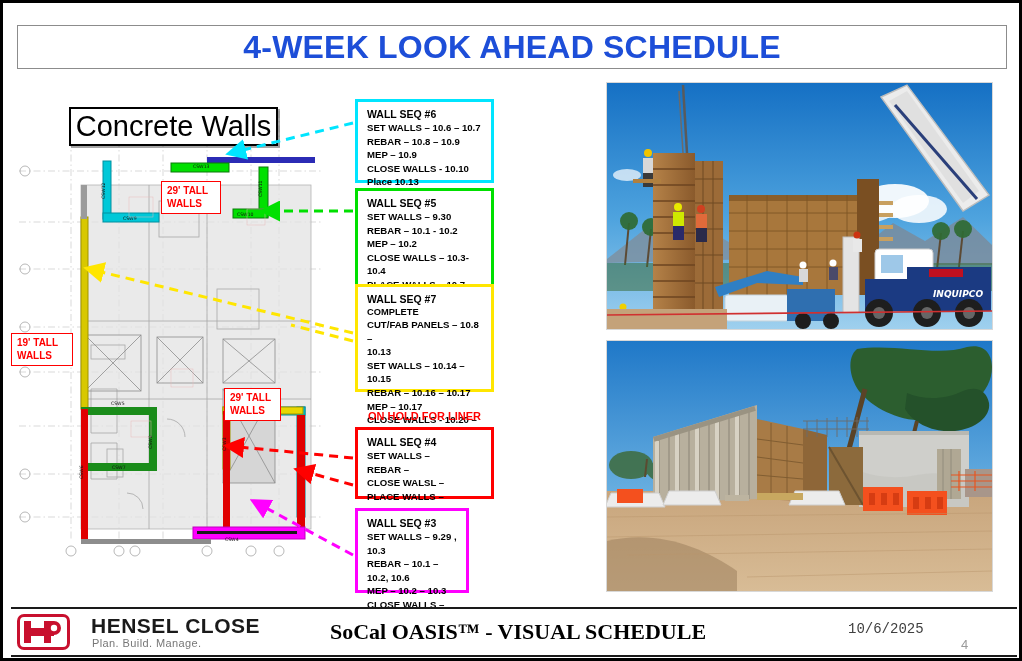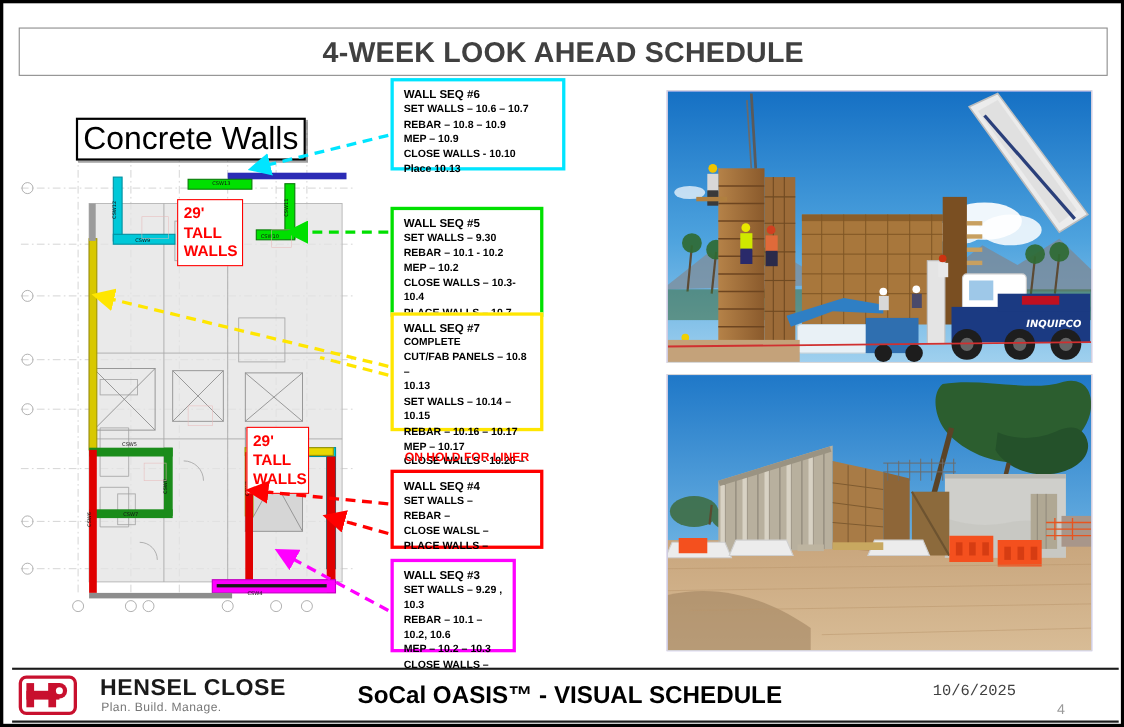--- a/index.html
+++ b/index.html
@@ -6,48 +6,48 @@
   body{width:1022px;height:661px;position:relative;overflow:hidden;
        font-family:"Liberation Sans",sans-serif;}
 
   #slide{position:absolute;left:0;top:0;width:1022px;height:661px;
          border:3px solid #000;box-sizing:border-box;background:#fff;}
 
   
   #title-box{position:absolute;left:14px;top:22px;width:990px;height:44px;
              border:1px solid #8c8c8c;box-sizing:border-box;background:#fff;
              display:flex;align-items:center;justify-content:center;}
-  #title-text{font-size:26px;font-weight:bold;color:#404040;letter-spacing:.2px;
+  #title-text{font-size:32px;font-weight:bold;color:#1d4ed8;letter-spacing:.2px;
               font-family:"Liberation Sans",sans-serif;}
 
   
   #plan{position:absolute;left:8px;top:86px;width:325px;height:505px;
         background:#fff;overflow:hidden;}
   #plan svg{display:block;}
 
   #concrete-walls-box{position:absolute;left:66px;top:104px;width:209px;height:39px;
         border:2px solid #000;background:#fff;box-sizing:border-box;
         display:flex;align-items:center;justify-content:center;
         box-shadow:2px 2px 0 rgba(0,0,0,.35);}
   #concrete-walls-box span{font-size:29px;color:#000;
         font-family:"Liberation Sans",sans-serif;line-height:1;}
 
   .tall-label{position:absolute;border:1px solid #ff0000;background:#fff;
-        box-sizing:border-box;color:#ff0000;font-size:14px;font-weight:bold;
+        box-sizing:border-box;color:#ff0000;font-size:10px;font-weight:bold;
         line-height:1.25;padding:3px 5px;font-family:"Liberation Sans",sans-serif;}
 
   
   .callout{position:absolute;background:#fff;box-sizing:border-box;
            padding:6px 8px 5px 9px;}
   .callout .hdr{font-size:10.5px;font-weight:bold;color:#000;
            margin-bottom:1px;letter-spacing:0;}
   .callout .hdr .sm{font-size:9.3px;}
   .callout .ln{font-size:9.6px;font-weight:bold;color:#000;line-height:1.42;}
 
-  #cal-6{left:352px;top:68px;width:159px;height:84px;border:3px solid #00e5ff;}
+  #cal-6{left:352px;top:96px;width:139px;height:84px;border:3px solid #00e5ff;}
   #cal-5{left:352px;top:185px;width:139px;height:100px;border:3px solid #00e000;}
   #cal-7{left:352px;top:281px;width:139px;height:108px;border:3px solid #ffe600;}
   #cal-4{left:352px;top:424px;width:139px;height:72px;border:3px solid #ff0000;}
   #cal-3{left:352px;top:505px;width:114px;height:85px;border:3px solid #ff00ff;}
 
   #on-hold{position:absolute;left:352px;top:407px;width:139px;
            text-align:center;color:#ff0000;font-size:11px;font-weight:bold;
            font-family:Liberation Sans, sans-serif;}
 
   
@@ -72,21 +72,21 @@
   #hp-logo{position:absolute;left:14px;top:611px;width:53px;height:36px;
            border:3px solid #c8102e;border-radius:7px;box-sizing:border-box;
            background:#fff;}
   #hp-logo svg{display:block;}
   #hp-name{position:absolute;left:88px;top:611px;font-size:21px;font-weight:bold;
            color:#1a1a1a;letter-spacing:.5px;font-family:"Liberation Sans",sans-serif;}
   #hp-tag{position:absolute;left:89px;top:634px;font-size:11px;color:#777;
           letter-spacing:.4px;font-family:"Liberation Sans",sans-serif;}
   #footer-title{position:absolute;left:305px;top:616px;width:420px;
           font-size:22px;font-weight:bold;color:#000;text-align:center;
-          font-family:Liberation Sans, sans-serif;}
+          font-family:Liberation Serif, serif;}
   #footer-date{position:absolute;left:845px;top:618px;font-size:14px;color:#404040;
           font-family:Liberation Mono, monospace;}
   #footer-page{position:absolute;left:958px;top:634px;font-size:13px;color:#9a9a9a;
           font-family:"Liberation Sans",sans-serif;}
 </style>
 </head>
 <body>
 
 <div id="slide">
 
@@ -216,20 +216,23 @@
       </g>
     </svg>
   </div>
 
   <div id="concrete-walls-box">
     <span>Concrete Walls</span>
   </div>
 
   <div class="tall-label" style="left:158px;top:178px;width:60px;">
     <span>29' TALL WALLS</span>
+  </div>
+  <div class="tall-label" style="left:8px;top:330px;width:62px;">
+    <span>19' TALL WALLS</span>
   </div>
   <div class="tall-label" style="left:221px;top:385px;width:57px;">
     <span>29' TALL WALLS</span>
   </div>
 
   <svg id="connectors" viewBox="0 0 1022 661" xmlns="http://www.w3.org/2000/svg">
     <defs>
       <marker id="ah-cyan" markerWidth="7" markerHeight="7" refX="5" refY="3.5" orient="auto">
         <path d="M0,0 L7,3.5 L0,7 z" fill="#00e5ff"></path>
         </marker>

